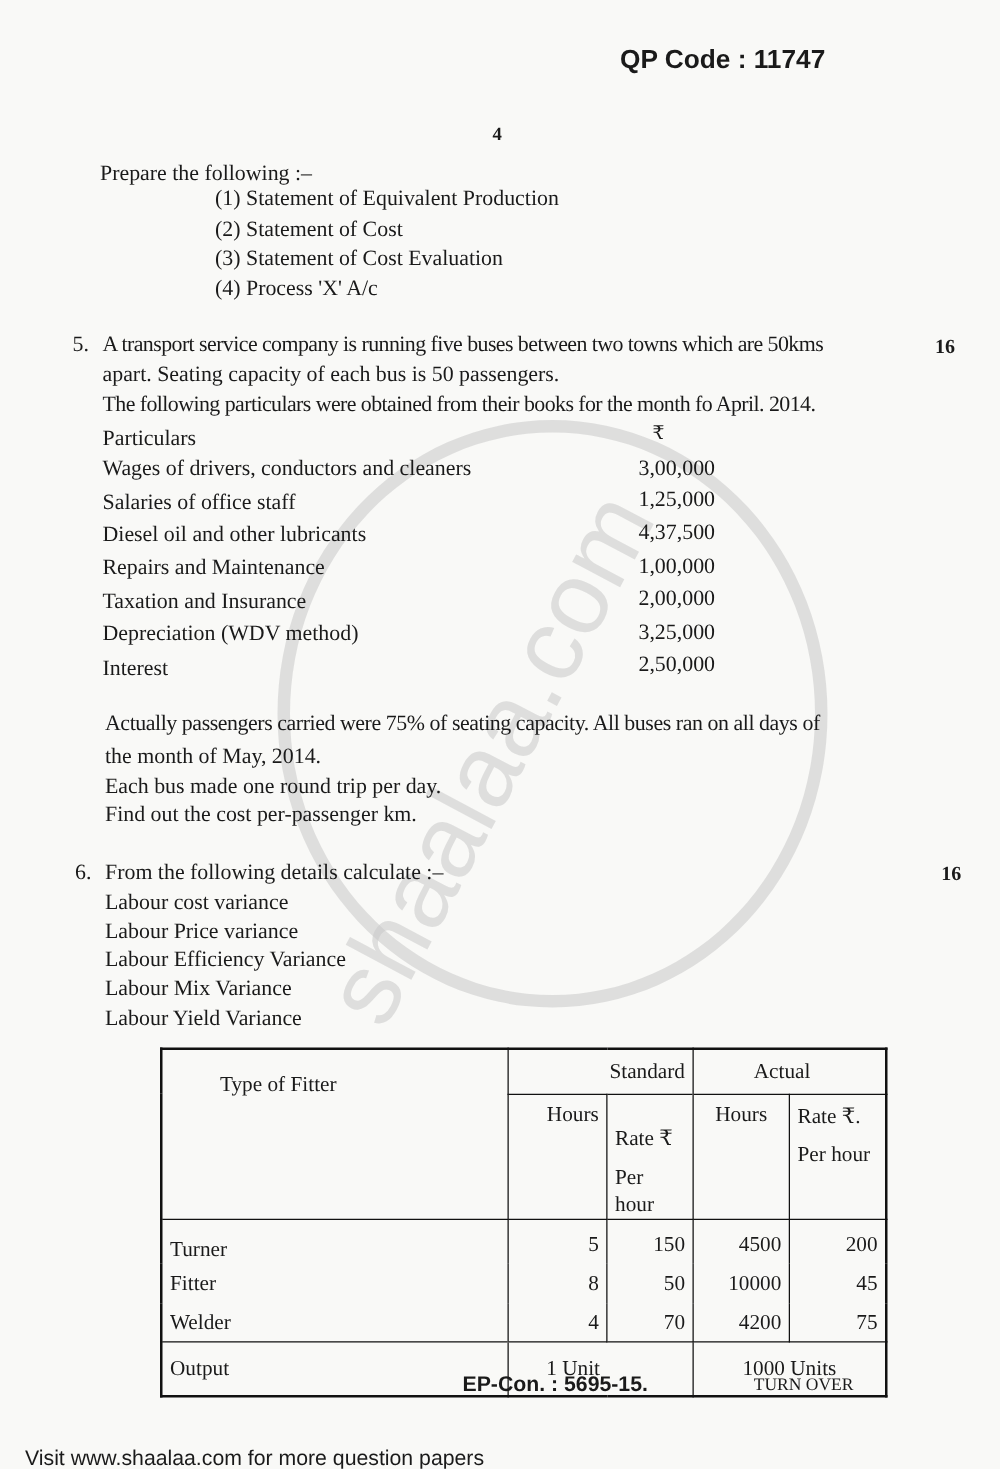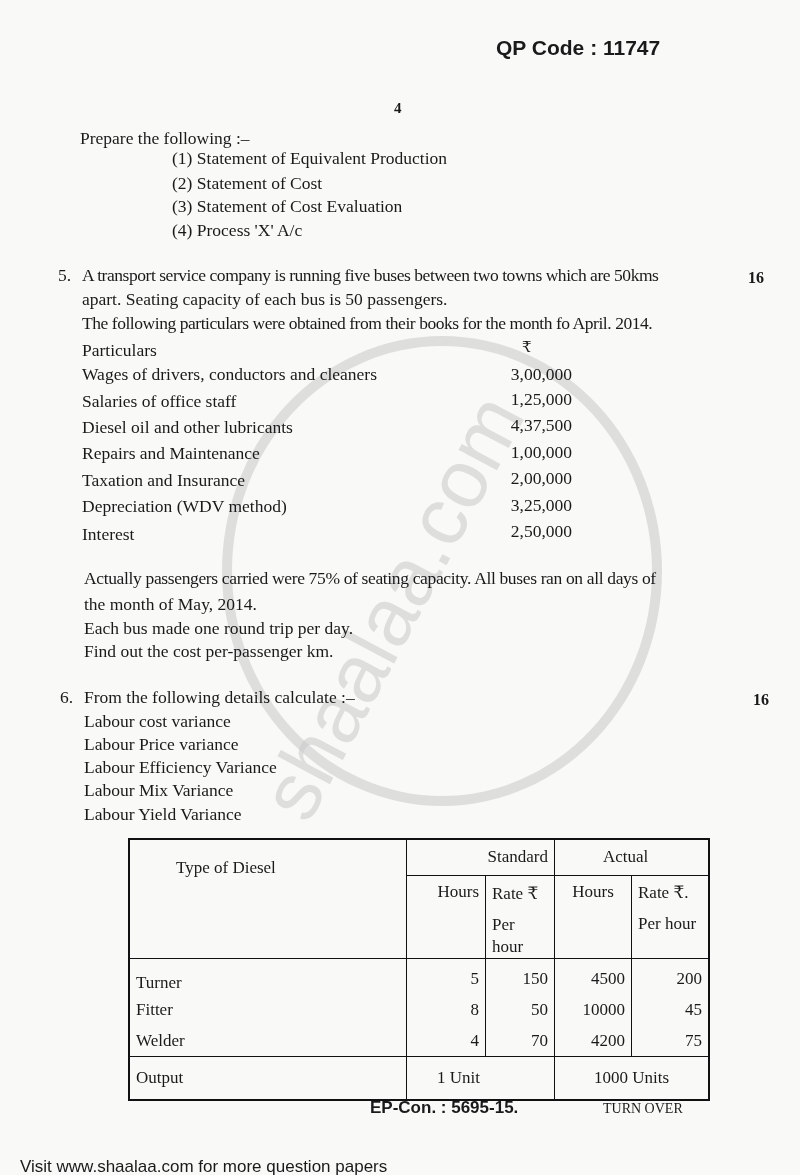--- a/index.html
+++ b/index.html
@@ -144,27 +144,27 @@
 <div class="abs line marks" style="left:753px; top:688px;">16</div>
 <div class="abs line" style="left:84px; top:710px;">Labour cost variance</div>
 <div class="abs line" style="left:84px; top:733px;">Labour Price variance</div>
 <div class="abs line" style="left:84px; top:756px;">Labour Efficiency Variance</div>
 <div class="abs line" style="left:84px; top:779px;">Labour Mix Variance</div>
 <div class="abs line" style="left:84px; top:803px;">Labour Yield Variance</div>
 
 <table class="labour outer">
   <tbody>
       <tr style="height:36px; border-bottom:1.5px solid #111;">
-    <td class="c-type" rowspan="2" style="vertical-align:top; padding-top:18px; padding-left:46px; border-bottom:1.5px solid #111;">Type of Diesel</td>
+    <td class="c-type" rowspan="2" style="vertical-align:top; padding-top:18px; padding-left:46px; border-bottom:1.5px solid #111;">Type of Fitter</td>
     <td colspan="2" style="text-align:right; border-right:1.5px solid #111;">Standard</td>
     <td colspan="2" style="text-align:left;padding-left:48px;">Actual</td>
   </tr>
   <tr style="height:64px; border-bottom:1.5px solid #111;">
     <td class="c-h" style="vertical-align:top; padding-top:6px; border-top:1.5px solid #111; border-bottom:1.5px solid #111;">Hours</td>
-    <td class="c-r" style="vertical-align:top; padding-top:7px; text-align:left; border-top:1.5px solid #111; border-bottom:1.5px solid #111; line-height:31px;">
+    <td class="c-r" style="vertical-align:top; padding-top:24px; text-align:left; border-top:1.5px solid #111; border-bottom:1.5px solid #111; line-height:31px;">
           <span style="display:block; line-height:22px;">Rate ₹</span>
           <span style="display:block; line-height:22px; margin-top:9px;">Per hour</span>
         </td>
     <td class="c-ah" style="vertical-align:top; padding-top:6px; text-align:center; border-top:1.5px solid #111; border-bottom:1.5px solid #111;">Hours</td>
     <td class="c-ar" style="vertical-align:top; padding-top:6px; text-align:left; border-top:1.5px solid #111; border-bottom:1.5px solid #111;">
           <span style="display:block; line-height:22px;">Rate ₹.</span>
           <span style="display:block; line-height:22px; margin-top:9px;">Per hour</span>
         </td>
   </tr>
   <tr style="height:36px;">

